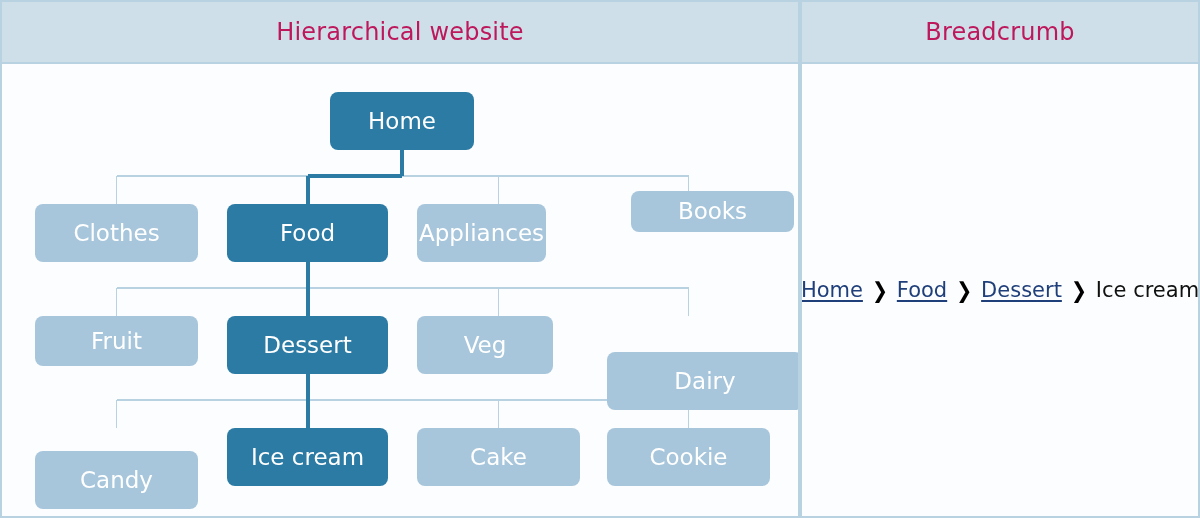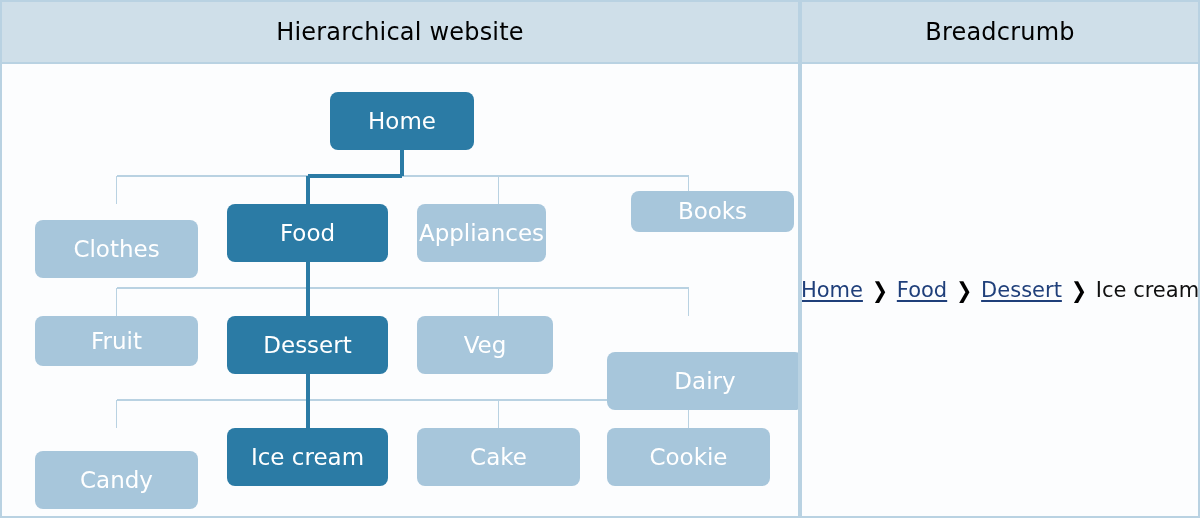--- a/index.html
+++ b/index.html
@@ -39,21 +39,21 @@
   }
 
   .panel-header {
     box-sizing: border-box;
     height: 62px;
     background: #cfdfe9;
     border-bottom: 2px solid #b9d2e2;
     display: flex;
     align-items: center;
     justify-content: center;
-    color: #000000;
+    color: #be185d;
     font-size: 24px;
     font-weight: 400;
     letter-spacing: 0.2px;
     font-family: "DejaVu Sans", sans-serif;
   }
 
   .panel-body {
     position: relative;
     flex: 1 1 auto;
     overflow: hidden;
@@ -161,21 +161,21 @@
             <line x1="114.5" y1="336" x2="686.5" y2="336" stroke="#b9d2e2" stroke-width="1.6" shape-rendering="crispEdges"></line>
             <line x1="114.5" y1="336" x2="114.5" y2="364" stroke="#b9d2e2" stroke-width="1.6" shape-rendering="crispEdges"></line>
             <line x1="305.5" y1="336" x2="305.5" y2="364" stroke="#2b7ba5" stroke-width="4" shape-rendering="crispEdges"></line>
             <line x1="496.5" y1="336" x2="496.5" y2="364" stroke="#b9d2e2" stroke-width="1.6" shape-rendering="crispEdges"></line>
             <line x1="686.5" y1="336" x2="686.5" y2="364" stroke="#b9d2e2" stroke-width="1.6" shape-rendering="crispEdges"></line>
             <line x1="305.5" y1="310" x2="305.5" y2="336" stroke="#2b7ba5" stroke-width="4" shape-rendering="crispEdges"></line>
           </svg>
       <div class="node active" style="left: 328px; top: 28px; width: 144px; height: 58px;">
             <span>Home</span>
           </div>
-          <div class="node dim" style="left: 33px; top: 140px; width: 163px; height: 58px; margin-top: 16px;">
+          <div class="node dim" style="left: 33px; top: 140px; width: 163px; height: 58px;">
             <span>Clothes</span>
           </div>
           <div class="node active" style="left: 225px; top: 140px; width: 161px; height: 58px;">
             <span>Food</span>
           </div>
           <div class="node dim" style="left: 415px; top: 140px; width: 129px; height: 58px;">
             <span>Appliances</span>
           </div>
           <div class="node dim" style="left: 605px; top: 127px; width: 163px; height: 41px; margin-left: 24px;">
             <span>Books</span>

